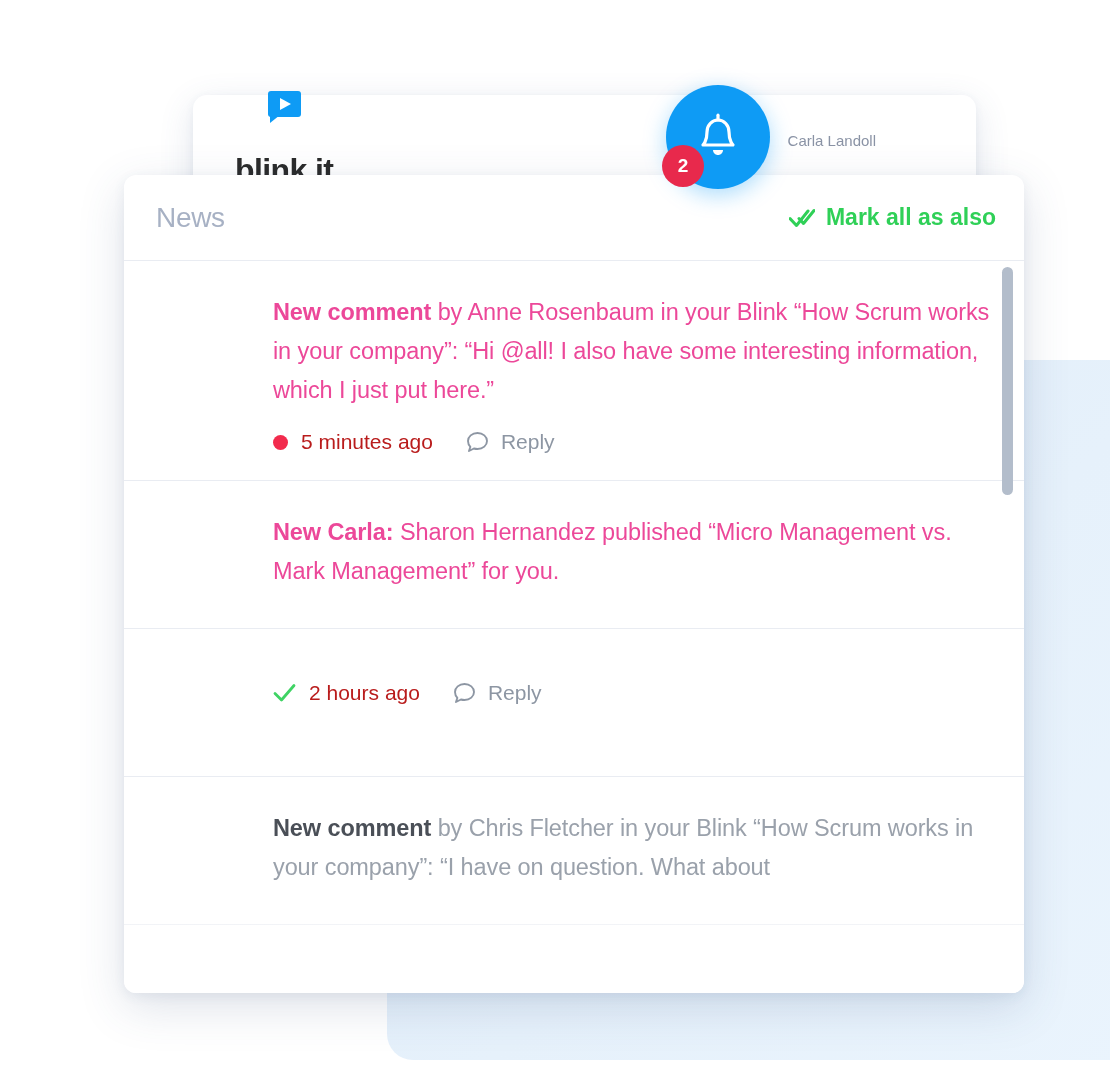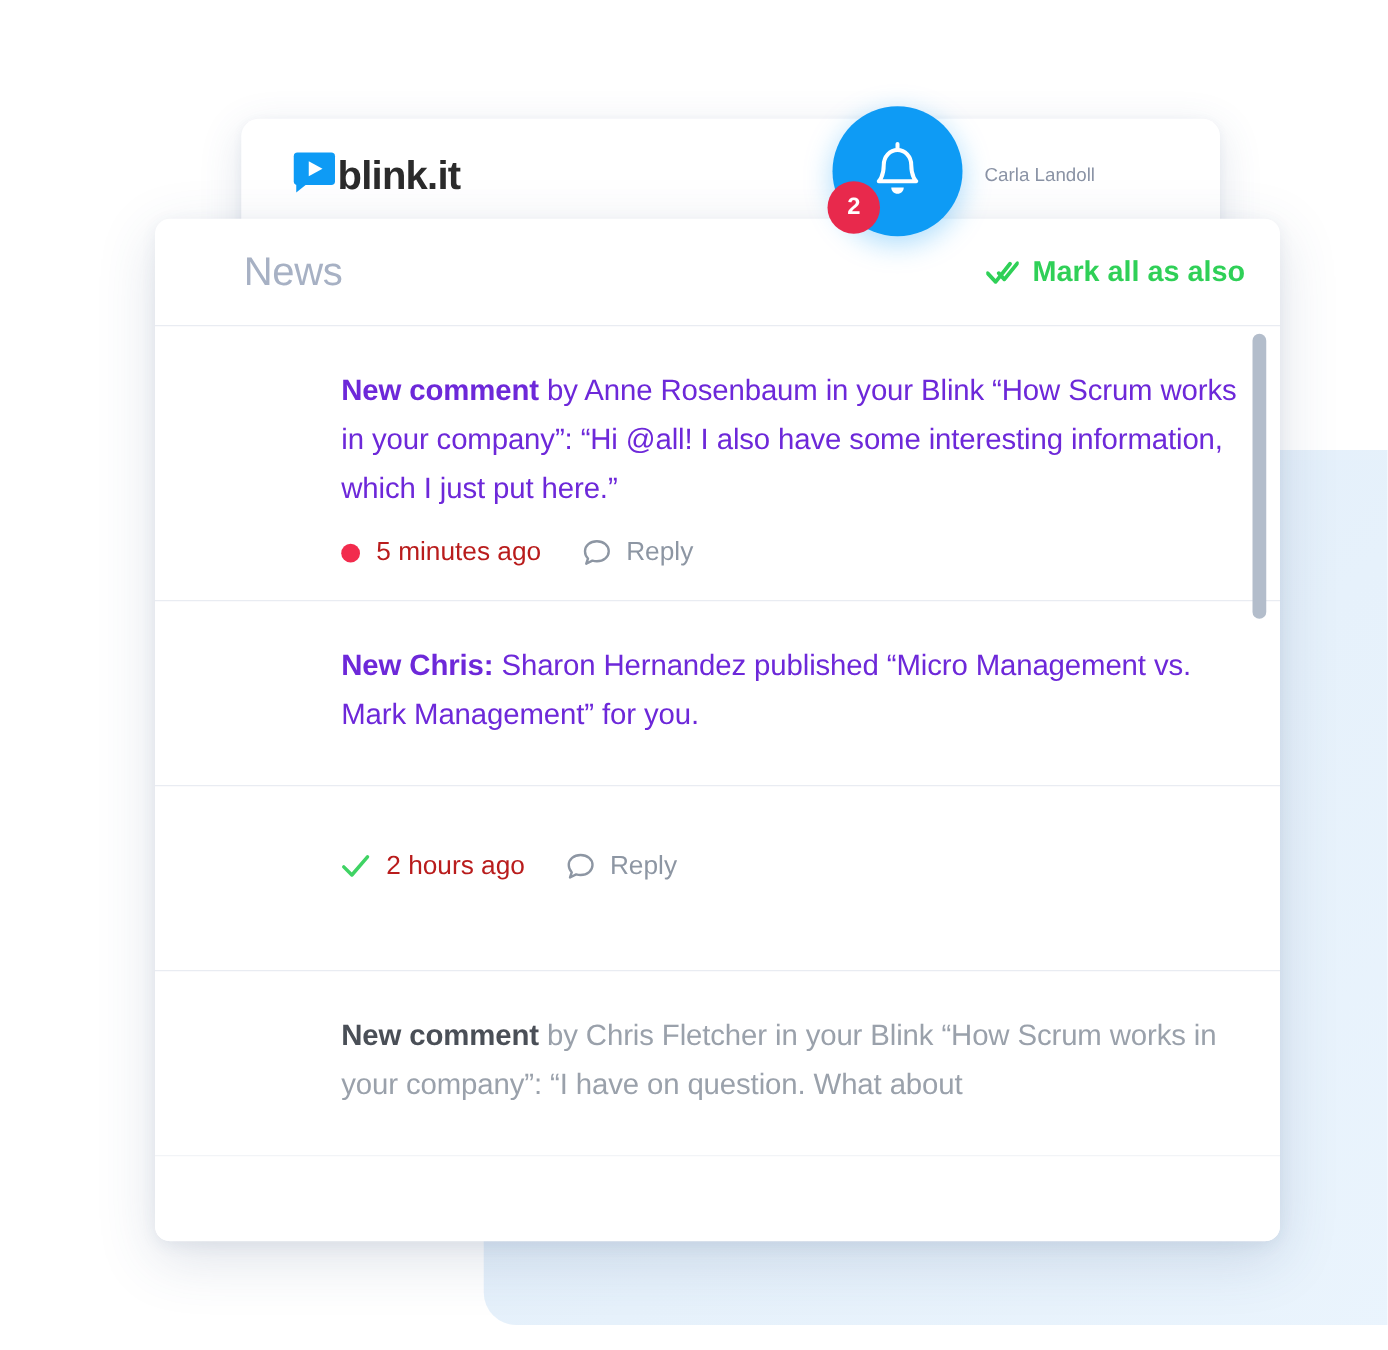--- a/index.html
+++ b/index.html
@@ -42,22 +42,23 @@
   .appbar-inner {
     position: relative;
     height: 90px;
     display: flex;
     align-items: center;
     padding: 0 18px 0 42px;
   }
 
   .logo-wrap {
     display: flex;
-    align-items: flex-start;
-    gap: 2px;
+    align-items: center;
+    gap: 30px;
+    flex-direction: column;
   }
   .logo-mark {
     position: relative;
     width: 33px;
     height: 31px;
   }
   .logo-mark .bubble {
     position: absolute;
     left: 0; top: 0;
     width: 33px; height: 26px;
@@ -149,24 +150,23 @@
 
   .news-header {
     height: 86px;
     display: flex;
     align-items: center;
     padding: 0 28px 0 32px;
     border-bottom: 1px solid #e9ecf2;
     box-sizing: border-box;
   }
   .news-title {
-    font-size: 32px;
+    font-size: 28px;
     color: #a7b1c4;
     letter-spacing: -0.3px;
-    margin-left: 39px;
   }
   .mark-read {
     margin-left: auto;
     display: flex;
     align-items: center;
     gap: 11px;
     color: #2fd057;
     font-size: 23px;
     font-weight: bold;
     cursor: pointer;
@@ -191,21 +191,21 @@
     flex: none;
     margin-right: 28px;
   }
   .item-body { flex: 1; min-width: 0; }
   .item-text {
     font-size: 23.5px;
     line-height: 39px;
     letter-spacing: -0.1px;
   }
   .item-text b { font-weight: bold; }
-  .item-text.unread { color: #6d28d9; }
+  .item-text.unread { color: #ec4899; }
   .item-text.read   { color: #4a4f57; }
   .item-text.faded  { color: #9aa1ab; }
 
   .item-meta {
     display: flex;
     align-items: center;
     margin-top: 20px;
     font-size: 21px;
   }
   .dot-unread {
@@ -366,21 +366,21 @@
           <span class="hair2" style="left:2%;top:28%;width:28%;height:66%;background:#3b2218;border-radius:44%"></span>
           <span class="hair2" style="left:70%;top:28%;width:28%;height:66%;background:#3b2218;border-radius:44%"></span>
           <span class="face" style="left:28%;top:22%;width:44%;height:58%;background:#f2c09b"></span>
           <span class="eye" style="left:37%;top:43%"></span>
           <span class="eye" style="left:57%;top:43%"></span>
           <span class="mouth" style="left:42%;top:59%;width:16%;height:10%;background:#ffffff;border-radius:0 0 50% 50%"></span>
           <span class="shirt" style="left:24%;top:88%;width:52%;height:18%;background:#eceff3;border-radius:40% 40% 0 0"></span>
         </span>
       </span>
       <span class="item-body">
-        <div class="item-text unread"><b>New Chris:</b><span> Sharon Hernandez published “Micro Management vs. Mark Management” for you.</span></div>
+        <div class="item-text unread"><b>New Carla:</b><span> Sharon Hernandez published “Micro Management vs. Mark Management” for you.</span></div>
       </span>
     </div>
 
     <div class="news-item">
       <span class="item-avatar">
         <span class="ava">
           <span class="bg" style="background:#e3e6e8"></span>
           <span class="hair" style="left:18%;top:8%;width:64%;height:34%;background:#4d3a2c;border-radius:50% 50% 16% 16%"></span>
           <span class="face" style="left:22%;top:16%;width:56%;height:62%;background:#eab38c"></span>
           <span class="beard" style="left:22%;top:46%;width:56%;height:34%;background:#6b5140;border-radius:10% 10% 48% 48%"></span>

